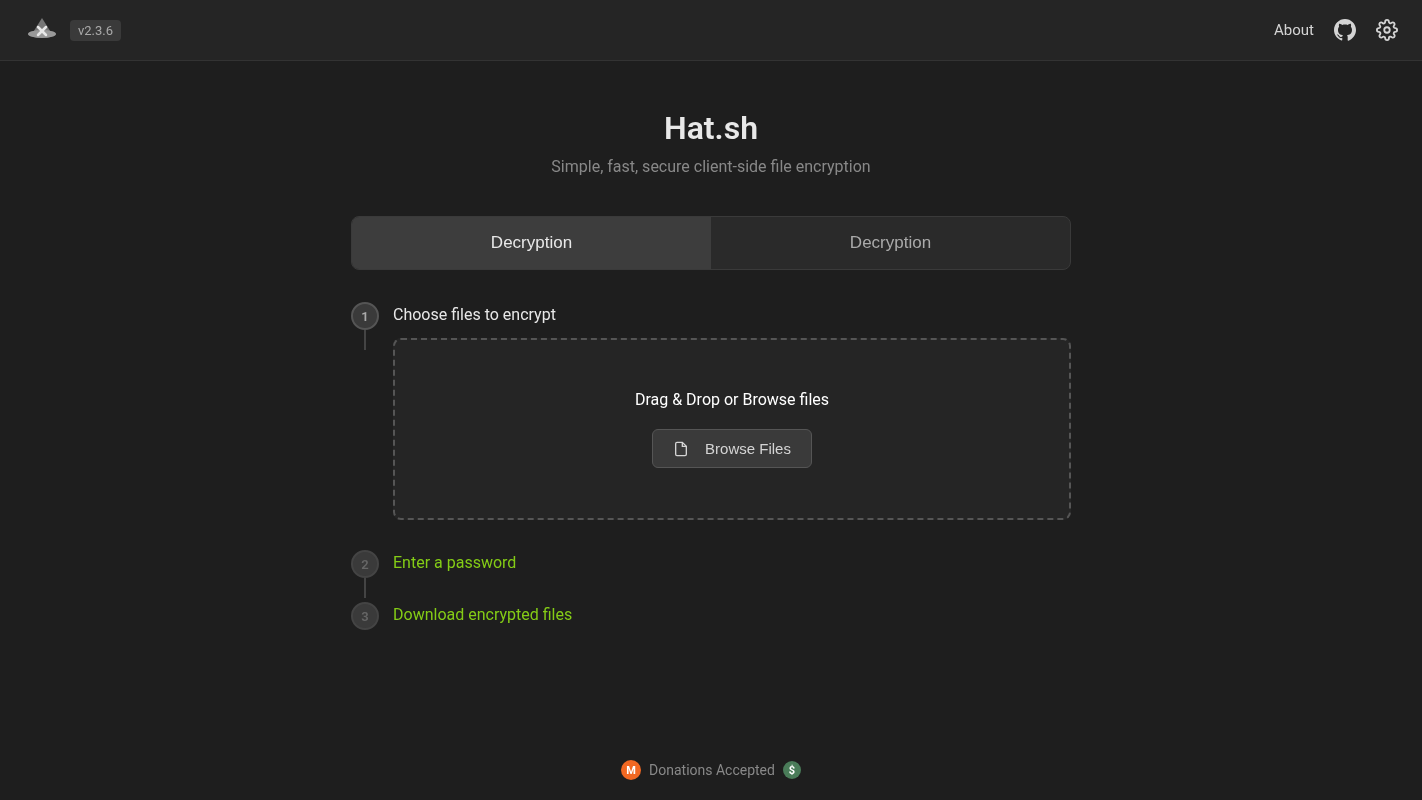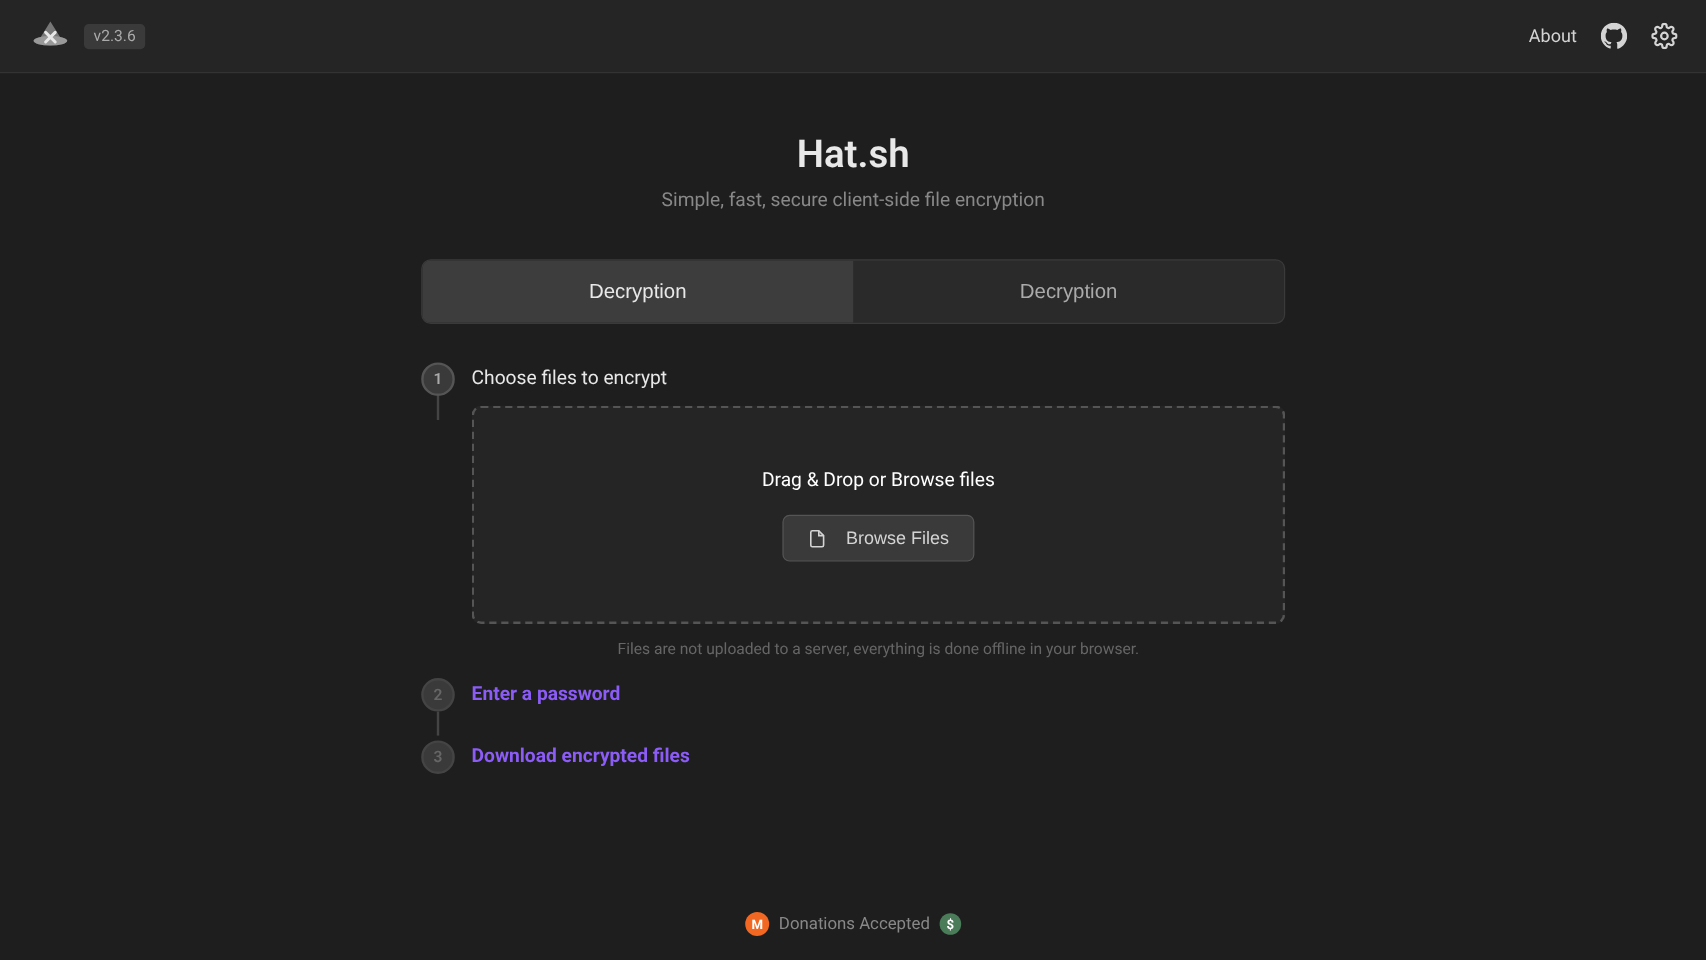--- a/index.html
+++ b/index.html
@@ -161,22 +161,21 @@
       color: #d4d4d4;
       margin-bottom: 14px;
       padding-top: 3px;
     }
 
     .step-label.active-step {
       color: #e8e8e8;
     }
 
     .step-label.inactive-step {
-      color: #8b5cf6;
-      font-weight: bold;
+      color: #84cc16;
     }
 
     .step-badge.inactive {
       border-color: #444;
       color: #666;
     }
 
     
     .drop-zone {
       border: 2px dashed #555;
@@ -353,21 +352,20 @@
               <path d="M14 2H6a2 2 0 00-2 2v16a2 2 0 002 2h12a2 2 0 002-2V8z"></path>
               <polyline points="14,2 14,8 20,8"></polyline>
             </svg>
             <span>Browse Files</span>
           </button>
         </div>
 
         
 
         
-        <p class="disclaimer-text">Files are not uploaded to a server, everything is done offline in your browser.</p>
       </div>
     </div>
 
     <div class="step-row" style="margin-top: -8px;">
       <div class="step-indicator-col">
         <div class="step-badge inactive">2</div>
         <div class="step-line" style="height: 48px;"></div>
       </div>
       <div class="step-content">
         <div class="step-label inactive-step">Enter a password</div>

